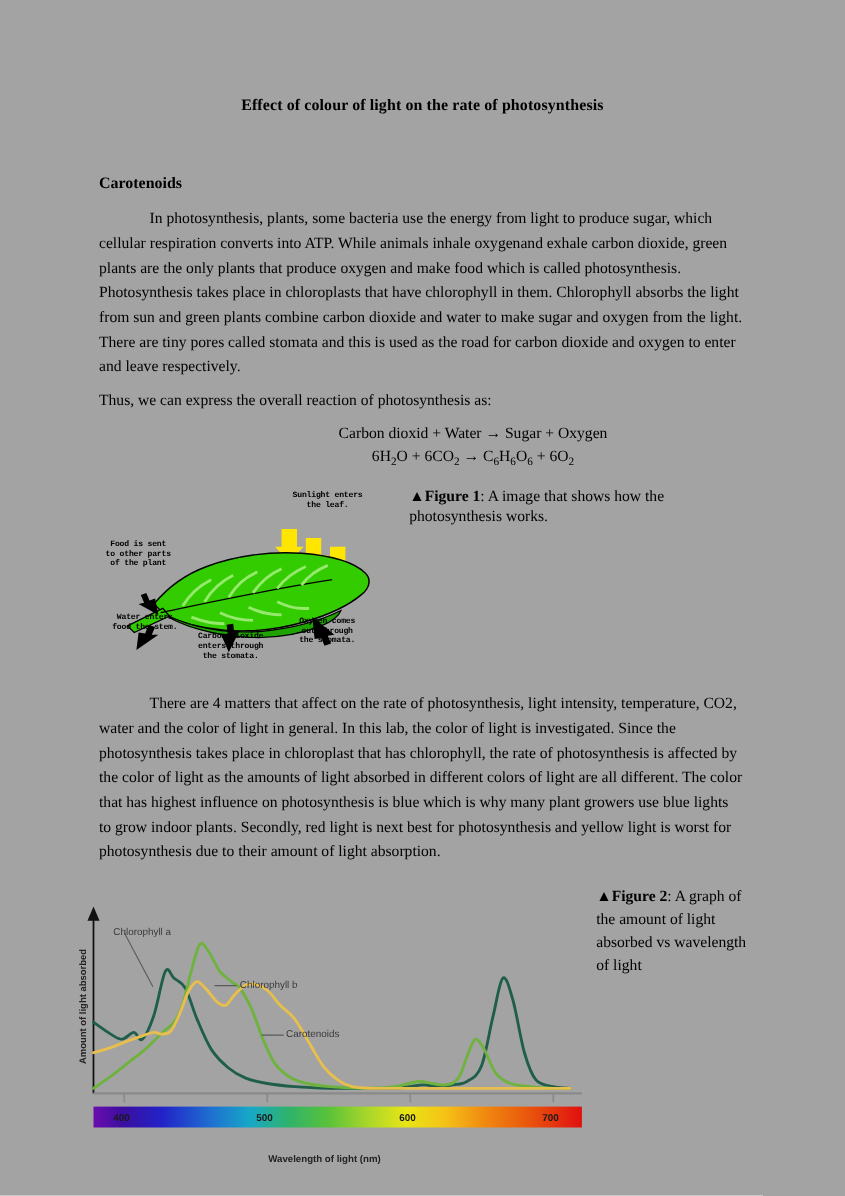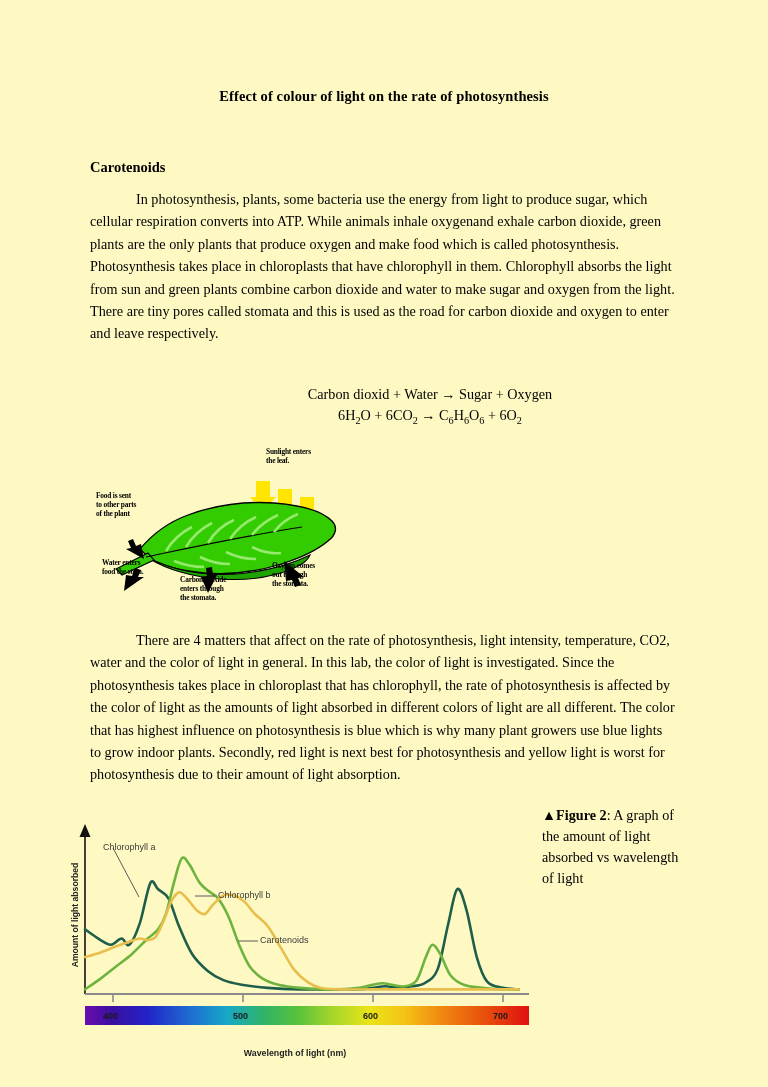--- a/index.html
+++ b/index.html
@@ -14,21 +14,21 @@
     font-family: "Liberation Serif", "DejaVu Serif", serif;
     color: #000000;
     overflow: hidden;
   }
 
   .page {
     position: absolute;
     left: 0; top: 0;
     width: 768px;
     height: 1087px;
-    background: #fef9c3;
+    background: #a3a3a3;
   }
 
   .doc-title {
     position: absolute;
     left: 0; top: 88px;
     width: 768px;
     text-align: center;
     font-weight: bold;
     font-size: 14.5px;
     letter-spacing: 0.1px;
@@ -95,27 +95,28 @@
     left: 372px;
     top: 442px;
     width: 270px;
     font-size: 14.2px;
     line-height: 19px;
   }
   .fig1-caption b { font-weight: bold; }
 
   .leaf-label {
     position: absolute;
-    font-family: Liberation Serif, serif;
+    font-family: Liberation Mono, monospace;
     font-size: 7.4px;
     font-weight: bold;
     line-height: 9.2px;
     color: #000;
     letter-spacing: -0.2px;
     white-space: pre-line;
+    text-align: center;
   }
   #lbl-sunlight { left: 178px; top: 6px; }
   #lbl-food     { left: 8px;  top: 50px; }
   #lbl-water    { left: 14px; top: 117px; }
   #lbl-co2      { left: 92px; top: 134px; }
   #lbl-oxygen   { left: 184px; top: 120px; }
 
   
   .fig2-caption {
     position: absolute;
@@ -180,20 +181,21 @@
 <body>
 
 <div class="page">
 
   <div class="doc-title">Effect of colour of light on the rate of photosynthesis</div>
 
   <div class="section-heading">Carotenoids</div>
 
   <div class="body-text" id="para-1">In photosynthesis, plants, some bacteria use the energy from light to produce sugar, which cellular respiration converts into ATP. While animals inhale oxygenand exhale carbon dioxide, green plants are the only plants that produce oxygen and make food which is called photosynthesis. Photosynthesis takes place in chloroplasts that have chlorophyll in them. Chlorophyll absorbs the light from sun and green plants combine carbon dioxide and water to make sugar and oxygen from the light. There are tiny pores called stomata and this is used as the road for carbon dioxide and oxygen to enter and leave respectively.</div>
 
+  <div class="body-text" id="para-2">Thus, we can express the overall reaction of photosynthesis as:</div>
 
   <div class="equation" id="eq-1">Carbon dioxid + Water  → Sugar + Oxygen</div>
 
   <div class="equation" id="eq-2">
     <span>6H</span><sub>2</sub><span>O + 6CO</span><sub>2</sub><span> → </span><span>C</span><sub>6</sub><span>H</span><sub>6</sub><span>O</span><sub>6</sub><span> + </span><span>6O</span><sub>2</sub>
   </div>
 
   <div class="figure1">
     <svg width="280" height="180" viewBox="0 0 280 180">
 
@@ -251,20 +253,23 @@
     <div class="leaf-label" id="lbl-water">Water enters
 food the stem.</div>
     <div class="leaf-label" id="lbl-co2">Carbon dioxide
 enters through
 the stomata.</div>
     <div class="leaf-label" id="lbl-oxygen">Oxygen comes
 out through
 the stomata.</div>
   </div>
 
+  <div class="fig1-caption">
+    <span>▲</span><b>Figure 1</b><span>: A image that shows how the photosynthesis works.</span>
+  </div>
 
   <div class="body-text" id="para-3">There are 4 matters that affect on the rate of photosynthesis, light intensity, temperature, CO2, water and the color of light in general. In this lab, the color of light is investigated. Since the photosynthesis takes place in chloroplast that has chlorophyll, the rate of photosynthesis is affected by the color of light as the amounts of light absorbed in different colors of light are all different. The color that has highest influence on photosynthesis is blue which is why many plant growers use blue lights to grow indoor plants.  Secondly, red light is next best for photosynthesis and yellow light is worst for photosynthesis due to their amount of light absorption.</div>
 
   <div class="fig2-caption">
     <span>▲</span><b>Figure 2</b><span>: A graph of the amount of light absorbed vs wavelength of light</span>
   </div>
 
   <div class="chart">
 
     <div class="chart-ylabel">Amount of light absorbed</div>

